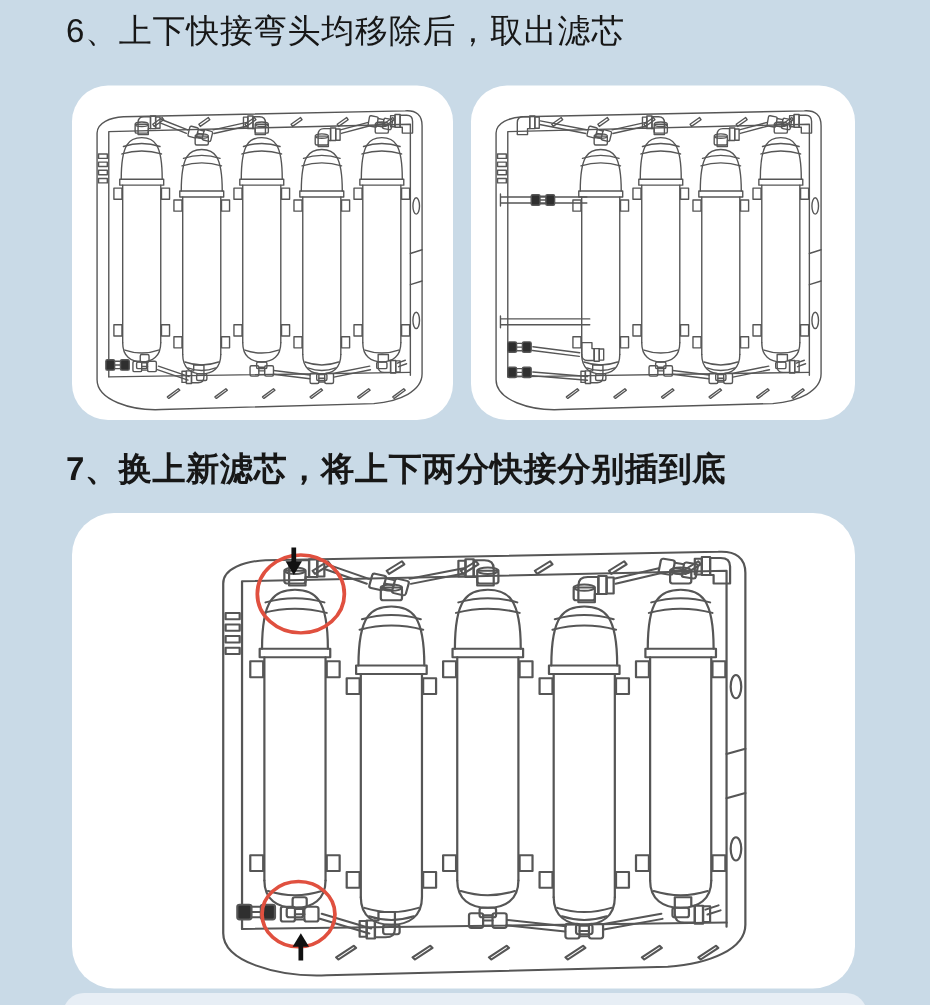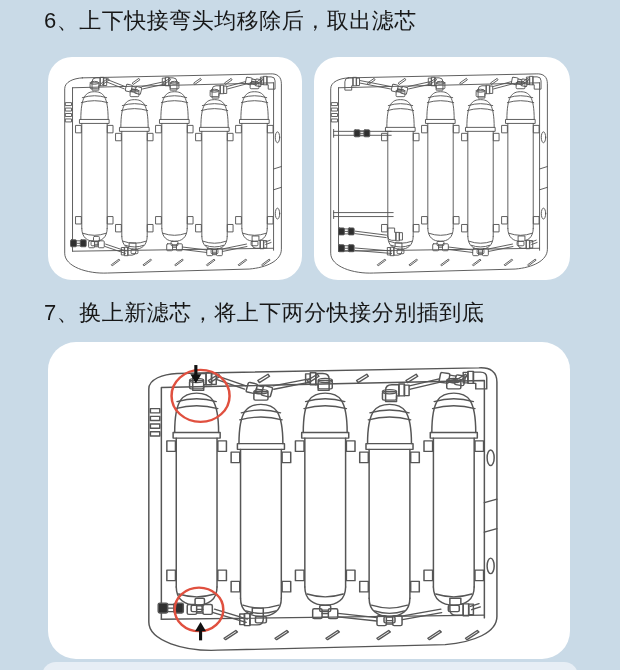--- a/index.html
+++ b/index.html
@@ -13,21 +13,21 @@
   .step-title{
     position:absolute;
     left:44px;
     color:var(--title-color,#171717);
     font-size:22px;
     font-weight:500;
     white-space:nowrap;
     letter-spacing:0.5px;
   }
   #title-step-6{top:6px;}
-  #title-step-7{top:298px;}
+  #title-step-7{top:298px;font-weight:bold;}
   .card{
     position:absolute;
     background:var(--card-bg,#ffffff);
     border-radius:24px;
   }
   .card-a{left:48px;top:57px;width:254px;height:223px;}
   .card-b{left:314px;top:57px;width:256px;height:223px;}
   .card-c{left:48px;top:342px;width:522px;height:317px;border-radius:28px;}
   .card-a svg,.card-b svg{position:absolute;left:5px;top:5px;width:244px;height:213px;}
   .card-c svg{position:absolute;left:82px;top:9px;width:392px;height:302px;}

